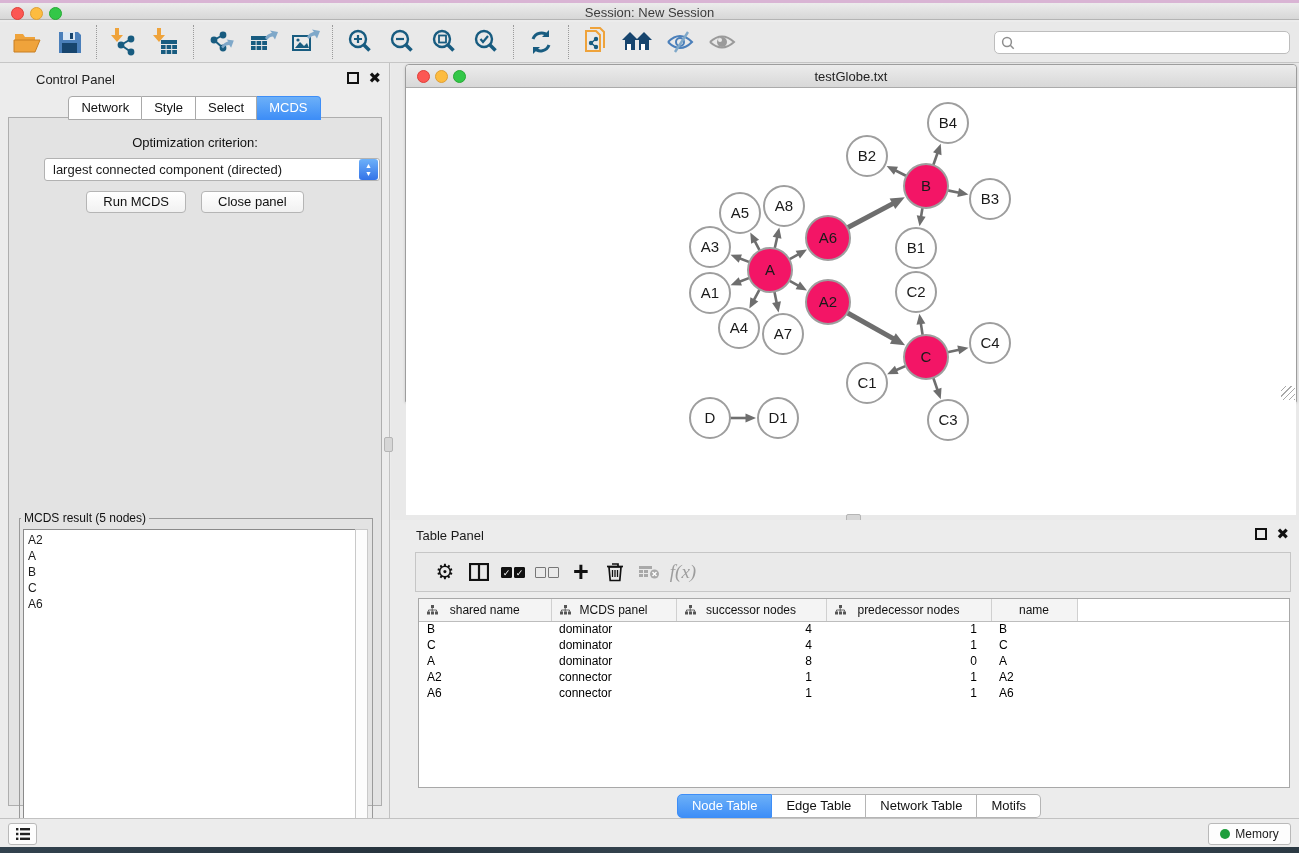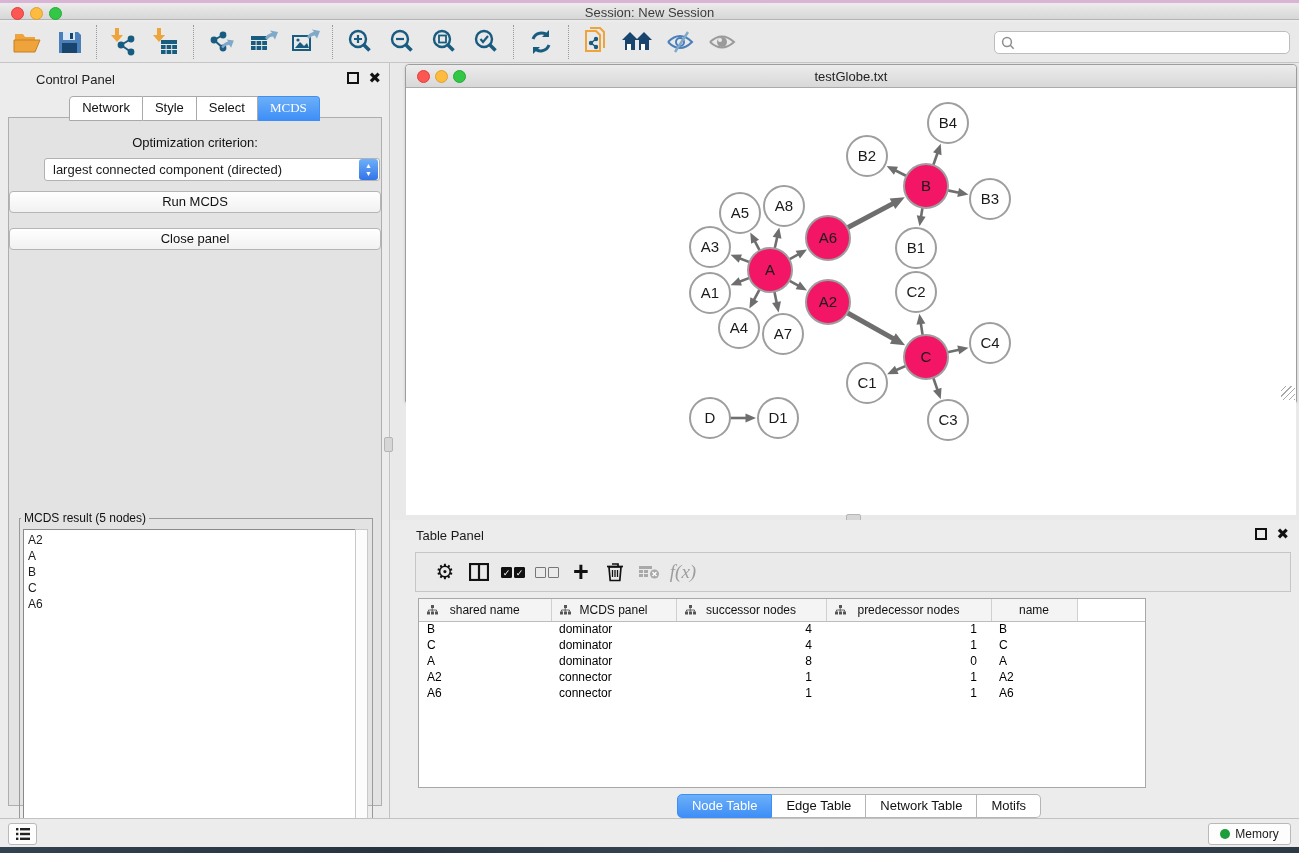--- a/index.html
+++ b/index.html
@@ -27,28 +27,28 @@
   .cp-header { position:relative; height:33px;margin-left:24px; }
   .cp-title { position:absolute; left:12px; top:9px; font-size:13px; color:#222; }
   .win-btns { position:absolute; right:8px; top:8px; display:flex; gap:9px; font-size:13px; color:#111; }
   .float-btn { width:12px; height:12px; border:2px solid #111; display:inline-block; margin-top:1px; }
   .close-x { font-weight:bold; font-size:15px; line-height:14px; }
 
   .cp-tabs { position:absolute; left:0; top:33px; width:100%; display:flex; justify-content:center; z-index:2; }
   .cp-tab { background:#fff; border:1px solid #a9a9a9; border-left:none; padding:3px 12px 4px; font-size:13px; color:#111; }
   .cp-tab:first-child { border-left:1px solid #a9a9a9; border-radius:4px 0 0 0; }
   .cp-tab:last-child { border-radius:0 4px 0 0; }
-  .cp-tab.active { background:linear-gradient(#6cb0f8,#3e8ef7); color:#fff; border-color:#3e8ef7;font-family:Liberation Serif, serif; }
+  .cp-tab.active { background:linear-gradient(#6cb0f8,#3e8ef7); color:#fff; border-color:#3e8ef7; }
 
   .cp-content { position:absolute; left:8px; top:54px; width:374px; height:689px; background:#e3e3e3; border:1px solid #aeaeae; }
   .opt-label { text-align:center; margin-top:17px; font-size:13px; color:#111; }
   .criterion { position:absolute; left:35px; top:40px; width:336px; height:23px; background:#fff; border:1px solid #b2b2b2; border-radius:3px; display:flex; align-items:center; }
   .criterion .val { flex:1; padding-left:8px; font-size:13px; white-space:nowrap; overflow:hidden; }
   .stepper { width:19px; height:21px; margin-right:1px; border-radius:3px; background:linear-gradient(#6db1f9,#3373e8); color:#fff; font-size:7px; line-height:7px; display:flex; flex-direction:column; align-items:center; justify-content:center; gap:1px; }
-  .cp-buttons { position:absolute; left:0; top:73px; width:100%; display:flex; justify-content:center; gap:15px;flex-direction:column; }
+  .cp-buttons { position:absolute; left:0; top:73px; width:100%; display:flex; justify-content:center; gap:15px; }
   .btn { background:linear-gradient(#ffffff,#f1f1f1); border:1px solid #b5b5b5; border-radius:4px; font-size:13px; padding:2px 16px 3px; height:22px; color:#111; }
 
   fieldset.result { position:absolute; left:10px; top:393px; width:354px; height:336px; border:1px solid #9a9a9a; }
   fieldset.result legend { font-size:12px; padding:0 3px; margin-left:1px; color:#111; }
   .result-list { position:absolute; left:3px; top:4px; width:334px; height:316px; background:#fff; border:1px solid #8a8a8a; font-size:12px; padding:2px 0 0 4px; }
   .result-list div { line-height:16px; }
   .result-scroll { position:absolute; right:4px; top:4px; width:13px; height:316px; background:#fcfcfc; border:1px solid #c9c9c9; }
 
   .right-pane { position:absolute; left:391px; top:63px; width:908px; height:755px; background:#e9e9e9; }
 
@@ -68,21 +68,21 @@
   .table-panel { position:absolute; left:0px; top:457px; width:908px; height:298px; background:#ececec; }
   .tp-title { position:absolute; left:25px; top:8px; font-size:13px; }
   .tp-toolbar { position:absolute; left:24px; top:32px; width:876px; height:40px; background:#eaeaea; border:1px solid #c6c6c6; display:flex; align-items:center; padding-left:12px; }
   .tp-icon { width:34px; height:30px; display:flex; align-items:center; justify-content:center; color:#111; }
   .gear-glyph { font-size:21px; line-height:21px; font-family:"DejaVu Sans",sans-serif; }
   .plus-glyph { font-size:27px; font-weight:900; line-height:22px; }
   .fx { font-family:"Liberation Serif","DejaVu Serif",serif; font-style:italic; font-size:19px; color:#9d9d9d; }
   .cbx { width:11px; height:11px; border:1.5px solid #111; display:inline-block; margin:0 1px; border-radius:1px; }
   .cbx.checked { background:#111; color:#fff; font-size:9px; line-height:11px; text-align:center; font-weight:bold; }
 
-  .data-table { position:absolute; left:27px; top:78px; width:728px; height:190px; background:#fff; border:1px solid #a8a8a8; }
+  .data-table { position:absolute; left:27px; top:78px; width:872px; height:190px; background:#fff; border:1px solid #a8a8a8; }
   table.grid { border-collapse:collapse; width:100%; table-layout:fixed; font-size:12px; }
   table.grid th { height:22px; background:#f4f4f4; border-right:1px solid #d0d0d0; border-bottom:1px solid #bdbdbd; font-weight:normal; position:relative; text-align:center; color:#111; }
   table.grid th .hdr-icon { position:absolute; left:8px; top:6px; }
   table.grid td { height:16px; padding:0 6px 0 8px; white-space:nowrap; overflow:hidden; color:#000; }
   table.grid td.num { text-align:right; padding-right:14px; }
 
   .bottom-tabs { position:absolute; left:0; top:274px; width:100%; display:flex; justify-content:center;padding-left:28px; }
   .bt-tab { background:#fff; border:1px solid #b5b5b5; border-left:none; padding:3px 14px 4px; font-size:13px; color:#111; }
   .bt-tab:first-child { border-left:1px solid #b5b5b5; border-radius:5px 0 0 5px; }
   .bt-tab:last-child { border-radius:0 5px 5px 0; }

